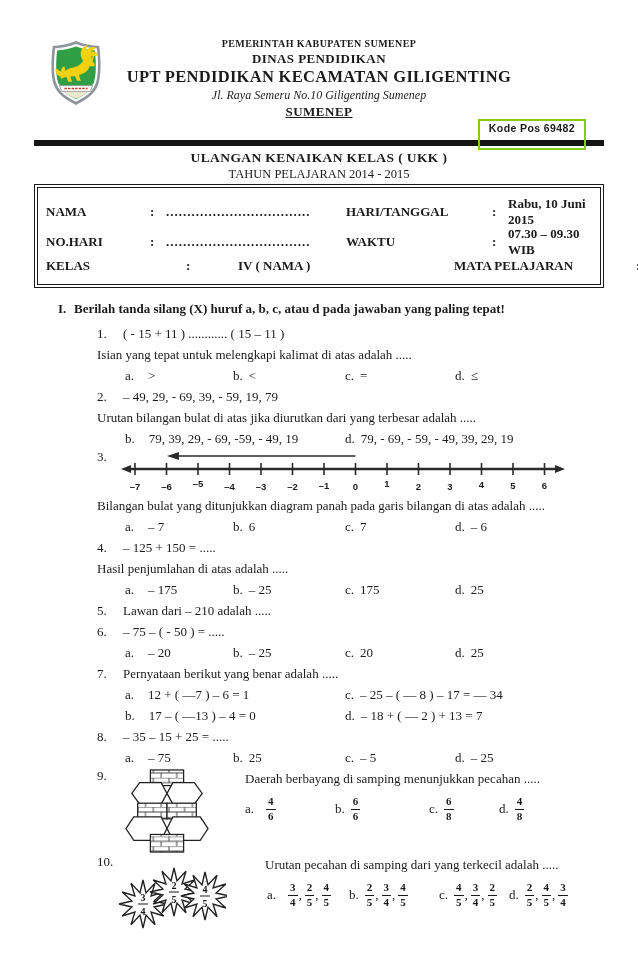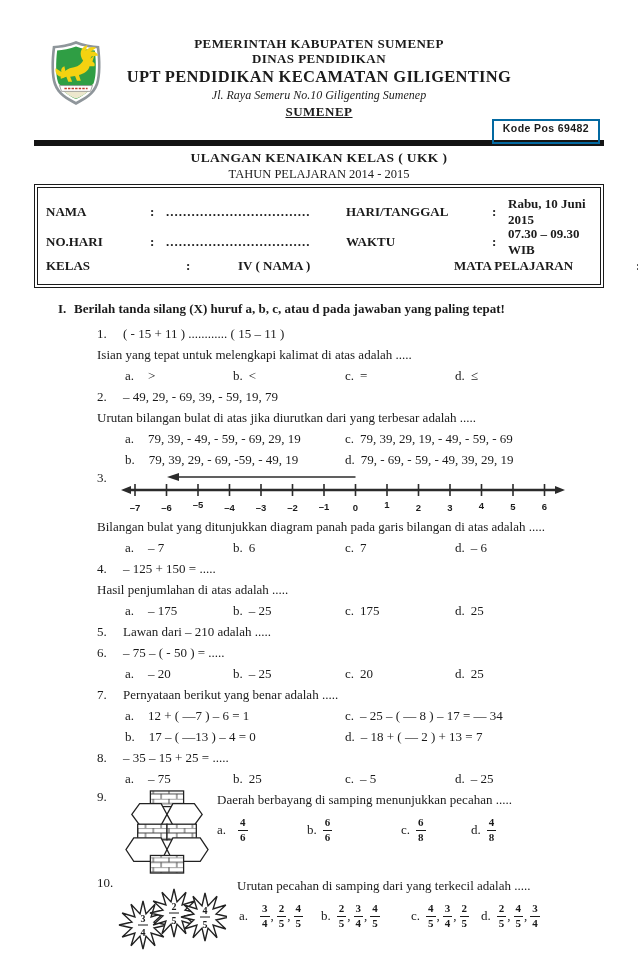--- a/index.html
+++ b/index.html
@@ -8,28 +8,28 @@
     position:relative; width:638px; height:976px; margin:0 auto;
     background:#ffffff; color:#1b1b1b; overflow:hidden;
     font-family:"Liberation Serif", serif; font-size:13px;
     padding:34px 34px 0 34px;
   }
   
   .top-block { position:relative; }
   .header-row { position:relative; height:86px; }
   .logo { position:absolute; left:13px; top:4px; width:58px; height:70px; }
   .htext { text-align:center; padding-top:2px; }
-  .h-line1 { font-weight:bold; font-size:13px; line-height:15px; letter-spacing:.4px; }
+  .h-line1 { font-weight:bold; font-size:10px; line-height:15px; letter-spacing:.4px; }
   .h-line2 { font-weight:bold; font-size:13px; line-height:15px; letter-spacing:.4px; }
   .h-line3 { font-weight:bold; font-size:16.5px; line-height:21px; letter-spacing:.3px; }
   .h-line4 { font-weight:normal; font-style:italic; font-size:12px; line-height:17px; }
   .h-line5 { font-weight:bold; font-size:13px; line-height:16px; text-decoration:underline; letter-spacing:.5px; }
   .kodepos {
-    position:absolute; right:4px; top:85px;
-    border:2px solid #0369a1; padding:1px 9px 8px;
+    position:absolute; right:18px; top:85px;
+    border:2px solid #84cc16; padding:1px 9px 14px;
     font-family:"Liberation Sans", sans-serif; font-weight:bold; font-size:10.5px; letter-spacing:.4px;
   }
   .rule { margin-top:20px; height:2px; border-top:4px solid #141414; border-bottom:2px solid #141414; }
   
   .titles { text-align:center; margin-top:3px; }
   .t1 { font-weight:bold; font-size:13.5px; line-height:17px; letter-spacing:.4px; }
   .t2 { font-size:12.5px; line-height:16px; }
   
   .info-table {
     margin-top:2px; border:4px double #1a1a1a; padding:8px 8px 9px 8px;
@@ -57,21 +57,21 @@
   .olbl { margin-right:6px; }
   .o-a .olbl, .o-l .olbl { margin-right:14px; }
   
   .nl-row { display:flex; }
   .nl-svg { margin-left:-6px; }
   .nl-t { font-family:"Liberation Sans", sans-serif; font-weight:bold; font-size:9.5px; fill:#1b1b1b; }
   
   .q-side { display:flex; }
   .q-side .q-num { width:20px; }
   .q-img { flex:none; }
-  .q-side-content { flex:1; }
+  .q-side-content { flex:1;margin-left:28px; }
   .fopt-row { position:relative; height:30px; margin-top:7px; }
   .opt-f { position:absolute; top:0; white-space:nowrap; display:flex; align-items:center; }
   .fr-a { left:0; } .fr-b { left:90px; } .fr-c { left:184px; } .fr-d { left:254px; }
   .fr2-a { left:2px; } .fr2-b { left:84px; } .fr2-c { left:174px; } .fr2-d { left:244px; }
   .fr-a .olbl, .fr2-a .olbl { margin-right:12px; }
   .frac { display:inline-block; text-align:center; vertical-align:middle; line-height:1.05; font-size:11px; font-weight:bold; }
   .fn { display:block; border-bottom:1px solid #1b1b1b; padding:0 2px 1px; }
   .fd { display:block; padding-top:1px; }
   .fsep::before { content:","; margin:0 3px 0 1px; }
   .sf { font-family:"Liberation Serif", serif; font-weight:bold; font-size:10px; fill:#1b1b1b; }
@@ -163,24 +163,20 @@
         <span class="opt o-d"><span class="olbl">d.</span><span>≤</span></span>
       </div>
     </div>
 
     <div class="q">
       <div class="q-line">
         <span class="q-num">2.</span>
         <span>– 49, 29, - 69, 39, - 59, 19, 79</span>
       </div>
       <div class="q-sub">Urutan bilangan bulat di atas jika diurutkan dari yang terbesar adalah .....</div>
-      <div class="opt-row">
-        <span class="opt o-l"><span class="olbl">a.</span><span>79, 39, - 49, - 59, - 69, 29, 19</span></span>
-        <span class="opt o-r"><span class="olbl">c.</span><span>79, 39, 29, 19, - 49, - 59, - 69</span></span>
-      </div>
       <div class="opt-row">
         <span class="opt o-l"><span class="olbl">b.</span><span>79, 39, 29, - 69, -59, - 49, 19</span></span>
         <span class="opt o-r"><span class="olbl">d.</span><span>79, - 69, - 59, - 49, 39, 29, 19</span></span>
       </div>
     </div>
 
     <div class="q">
       <div class="nl-row">
         <span class="q-num">3.</span>
         <svg class="nl-svg" width="452" height="46" viewBox="0 0 452 46">

